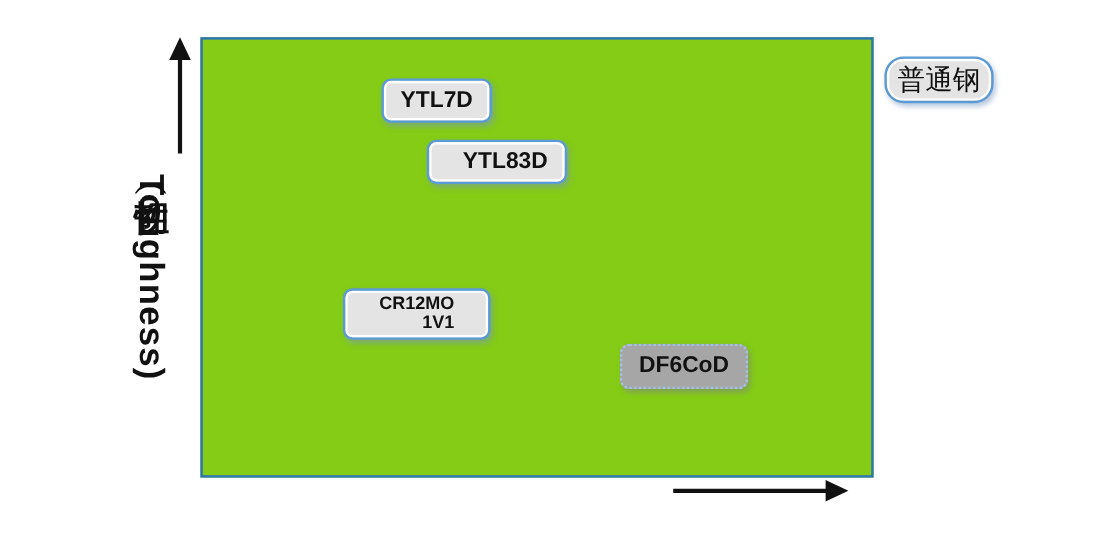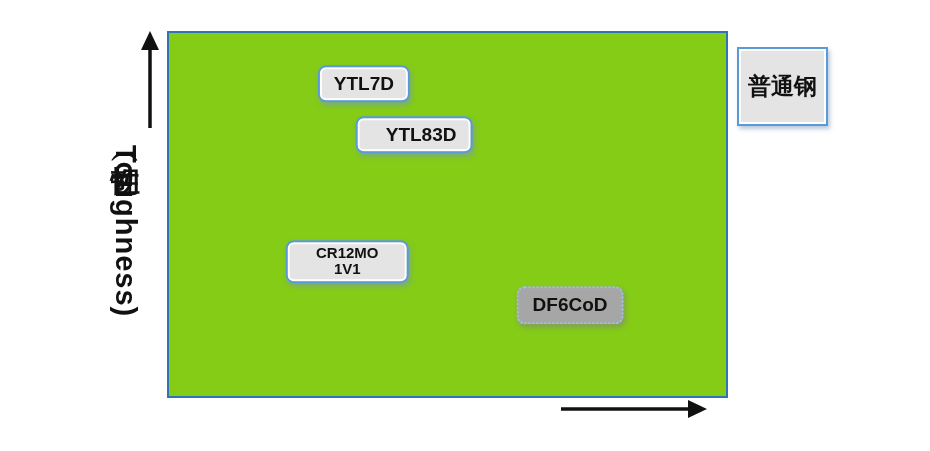--- a/index.html
+++ b/index.html
@@ -26,38 +26,38 @@
     min-width:58px;
     border-radius:8px;
     font-weight:bold;
     font-size:19px;
     line-height:1.12;
     text-align:center;
     white-space:pre-line;
     color:var(--text,#111);
     box-sizing:border-box;
   }
-  .point-box.two-line{ font-size:15px; padding:3px 28px; }
+  .point-box.two-line{ font-size:15px; padding:3px 28px;text-align:right; }
   .steel-light{
     background:var(--ordinary-fill,#e4e4e4);
     border:2px solid var(--ordinary-border,#5b9bd5);
     box-shadow: inset 0 0 0 2px #ffffff, 2px 3px 4px rgba(120,150,190,0.5);
   }
   .steel-dark{
     background:var(--hss-fill,#a6a6a6);
     border:2px dotted var(--hss-border,#9dc3e6);
     box-shadow: 2px 3px 4px rgba(130,130,130,0.5);
   }
   .legend-item{
     position:absolute;
     left:737px;
     width:91px;
-    padding:22px 0;
-    border-radius:0;
-    font-weight:bold;
+    padding:2px 0;
+    border-radius:16px;
+    font-weight:normal;
     font-size:23px;
     text-align:center;
     box-sizing:border-box;
   }
   .legend-ordinary{ top:47px; }
   .legend-hss{ top:121px; }
   .y-axis-label{
     position:absolute;
     left:106px;top:142px;
     height:262px;

